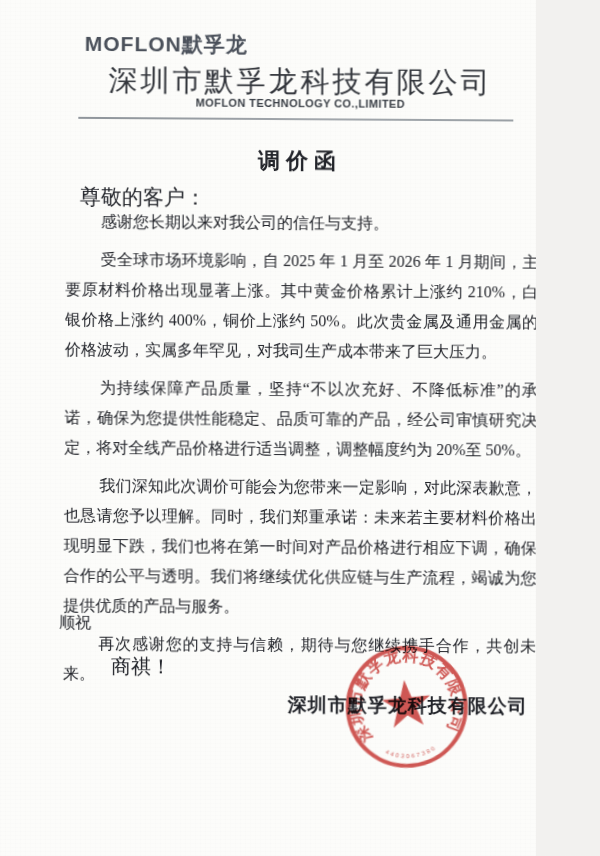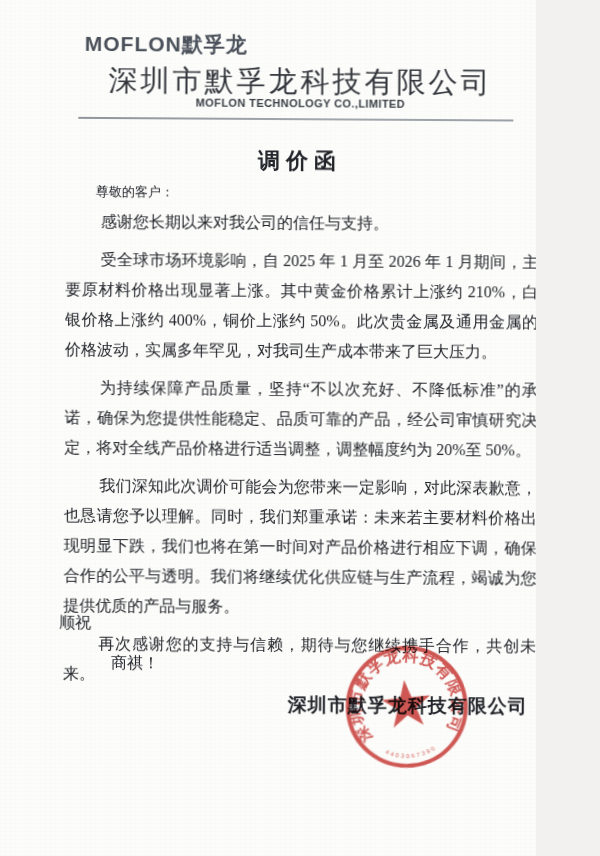--- a/index.html
+++ b/index.html
@@ -48,38 +48,38 @@
     border:0;
   }
   .title{
     position:absolute;left:0;top:146px;width:600px;
     text-align:center;
     font-size:22px;font-weight:700;letter-spacing:6px;
     color:#22242a;
   }
   .salutation{
     position:absolute;left:80px;top:184px;
-    font-size:13px;color:#23252b;margin-left:16px;
+    font-size:21px;color:#23252b;
   }
   .body-text{
     position:absolute;left:66px;top:208px;width:473px;
     font-size:16px;line-height:30px;color:#23252b;
     text-align:justify;
   }
   .body-text p{
     margin:0 0 8px 0;
     text-indent:2.2em;
   }
   .closing-1{
     position:absolute;left:62px;top:614px;
     font-size:16px;color:#23252b;text-align:right;
   }
   .closing-2{
     position:absolute;left:114px;top:654px;
-    font-size:16px;color:#23252b;
+    font-size:20px;color:#23252b;
   }
   .sig-company{
     position:absolute;left:291px;top:692px;
     font-size:19px;letter-spacing:1px;font-weight:600;
     color:#1f2127;z-index:2;
   }
   .sig-date{
     position:absolute;left:355px;top:735px;
     font-size:21px;letter-spacing:1.5px;
     color:#1f2127;z-index:2;

